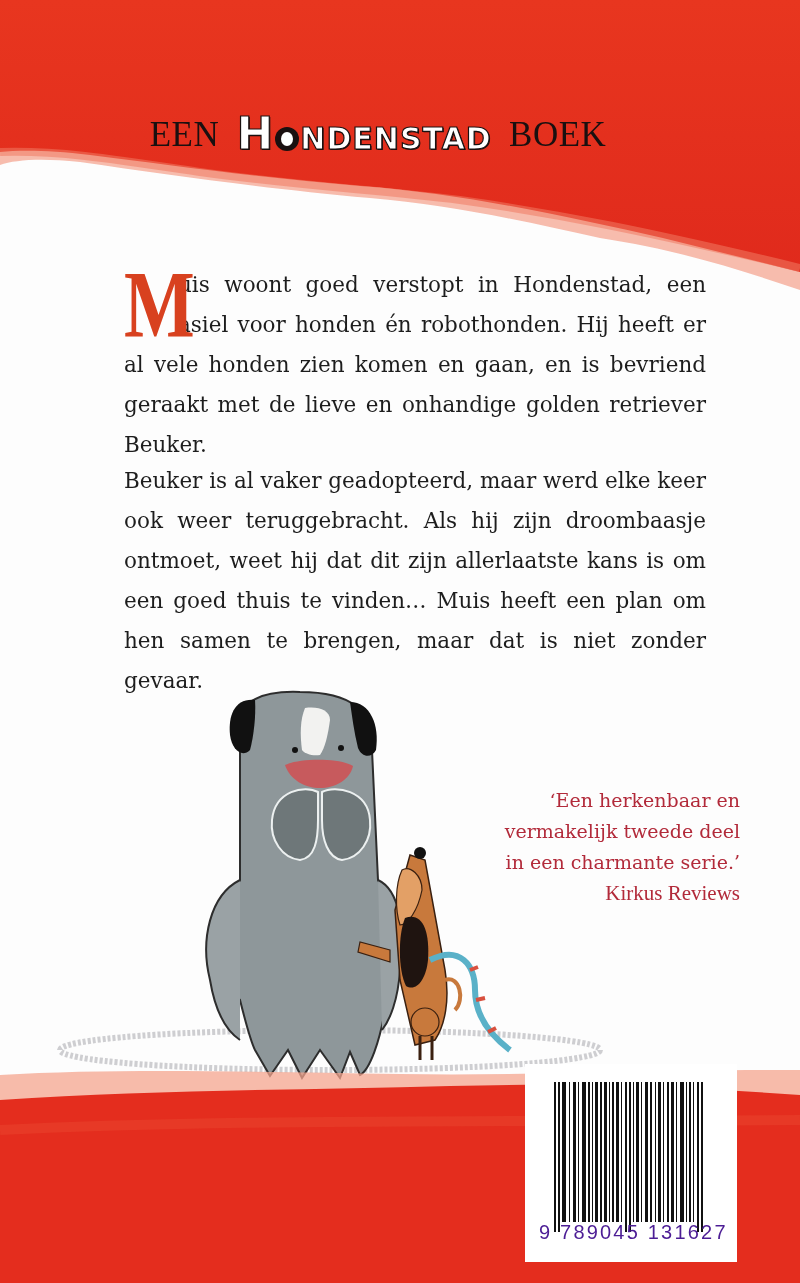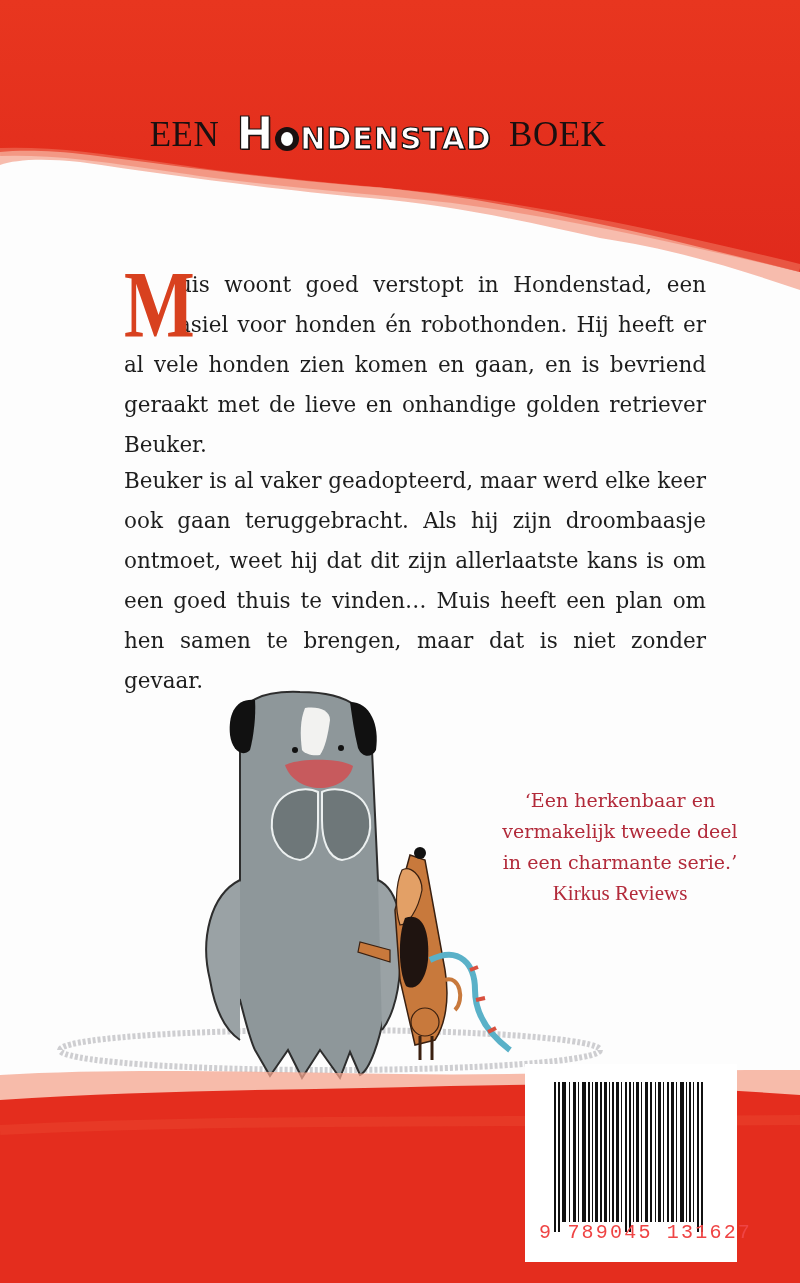--- a/index.html
+++ b/index.html
@@ -12,27 +12,27 @@
   .logo { display: inline-block; margin: 0 8px; vertical-align: -4px; font-family: "DejaVu Sans", sans-serif; font-weight: bold; color: #ffffff; letter-spacing: 1px; }
   .logo span { display: inline-block; -webkit-text-stroke: 1.2px #1a1010; text-shadow: 1px 1px 0 #1a1010; }
   .logo .big { font-size: 44px; }
   .logo .mid { font-size: 30px; }
   .logo .paw { display: inline-block; width: 24px; height: 24px; border-radius: 50%; background: #1a1010; position: relative; vertical-align: -2px; margin: 0 1px; }
   .logo .paw::after { content: ""; position: absolute; left: 6px; top: 5px; width: 12px; height: 14px; border-radius: 50%; background: #fff; }
   .blurb { position: absolute; left: 124px; width: 582px; color: #1d1d1d; font-family: "DejaVu Serif", serif; font-size: 21.5px; line-height: 40px; text-align: justify; }
   .p1 { top: 265px; }
   .p2 { top: 461px; }
   .dropcap { float: left; font-family: "Liberation Serif", serif; font-weight: bold; color: #d8411f; font-size: 96px; line-height: 72px; height: 76px; margin: 4px 6px 0 0; transform: scaleX(0.78); transform-origin: left top; width: 48px; }
-  .quote { position: absolute; left: 500px; top: 785px; width: 240px; text-align: center; color: #b22a3a; font-family: "DejaVu Serif", serif; font-size: 19px; line-height: 31px; }
+  .quote { position: absolute; left: 500px; top: 785px; width: 240px; text-align: right; color: #b22a3a; font-family: "DejaVu Serif", serif; font-size: 19px; line-height: 31px; }
   .quote .src { font-family: "Liberation Serif", serif; font-size: 21px; }
   .illustration { position: absolute; left: 50px; top: 680px; width: 560px; height: 420px; }
   .barcode-box { position: absolute; left: 525px; top: 1064px; width: 212px; height: 262px; background: #ffffff; }
   .barcode-box { height: 198px; }
   .barcode-svg { position: absolute; left: 0; top: 0; }
-  .barcode-digits { position: absolute; left: 14px; top: 157px; font-family: Liberation Mono, monospace; font-size: 20px; color: #ef4444; letter-spacing: 2.2px; background: transparent; white-space: pre; }
+  .barcode-digits { position: absolute; left: 14px; top: 157px; font-family: Liberation Sans, sans-serif; font-size: 20px; color: #4c1d95; letter-spacing: 2.2px; background: transparent; white-space: pre; }
 </style>
 </head>
 <body>
 
 <div class="cover">
 
   <svg class="paint-top" viewBox="0 0 800 290" width="800" height="290">
     <defs>
       <linearGradient id="gTop" x1="0" y1="0" x2="0" y2="1">
         <stop offset="0" stop-color="#e8361f"></stop>
@@ -46,21 +46,21 @@
 
   <div class="series-title">
     <span class="pre">EEN</span>
     <span class="logo"><span class="big">H</span><span class="paw"></span><span class="mid">NDENSTAD</span></span>
     <span class="post">BOEK</span>
   </div>
 
   <div class="blurb p1">
     <span class="dropcap">M</span><span>uis woont goed verstopt in Hondenstad, een asiel voor honden én robothonden. Hij heeft er al vele honden zien komen en gaan, en is bevriend geraakt met de lieve en onhandige golden retriever Beuker.</span>
   </div>
-  <div class="blurb p2">Beuker is al vaker geadopteerd, maar werd elke keer ook gaan teruggebracht. Als hij zijn droombaasje ontmoet, weet hij dat dit zijn allerlaatste kans is om een goed thuis te vinden… Muis heeft een plan om hen samen te brengen, maar dat is niet zonder gevaar.</div>
+  <div class="blurb p2">Beuker is al vaker geadopteerd, maar werd elke keer ook weer teruggebracht. Als hij zijn droombaasje ontmoet, weet hij dat dit zijn allerlaatste kans is om een goed thuis te vinden… Muis heeft een plan om hen samen te brengen, maar dat is niet zonder gevaar.</div>
 
   <svg class="illustration" viewBox="0 0 560 420" width="560" height="420">
 
     <ellipse cx="280" cy="370" rx="270" ry="20" fill="none" stroke="#b9b9bd" stroke-width="6" stroke-dasharray="3 2" opacity="0.7"></ellipse>
 
     <g>
       <path d="M190,60 C180,30 200,10 250,12 C300,12 325,30 322,70 L328,200 C345,230 340,280 335,330 C330,360 320,390 310,395 L300,372 L290,398 L270,370 L252,398 L238,370 L220,396 L205,370 C200,360 195,340 190,320 C165,330 160,290 165,250 C170,220 185,210 190,200 Z" fill="#8e979a" stroke="#2d2d2d" stroke-width="2"></path>
 
       <path d="M190,200 C160,215 150,260 160,300 C165,330 175,350 190,360" fill="#9aa2a5" stroke="#2d2d2d" stroke-width="2"></path>
       <path d="M328,200 C350,210 355,250 350,290 C348,320 340,340 332,350" fill="#9aa2a5" stroke="#2d2d2d" stroke-width="2"></path>

